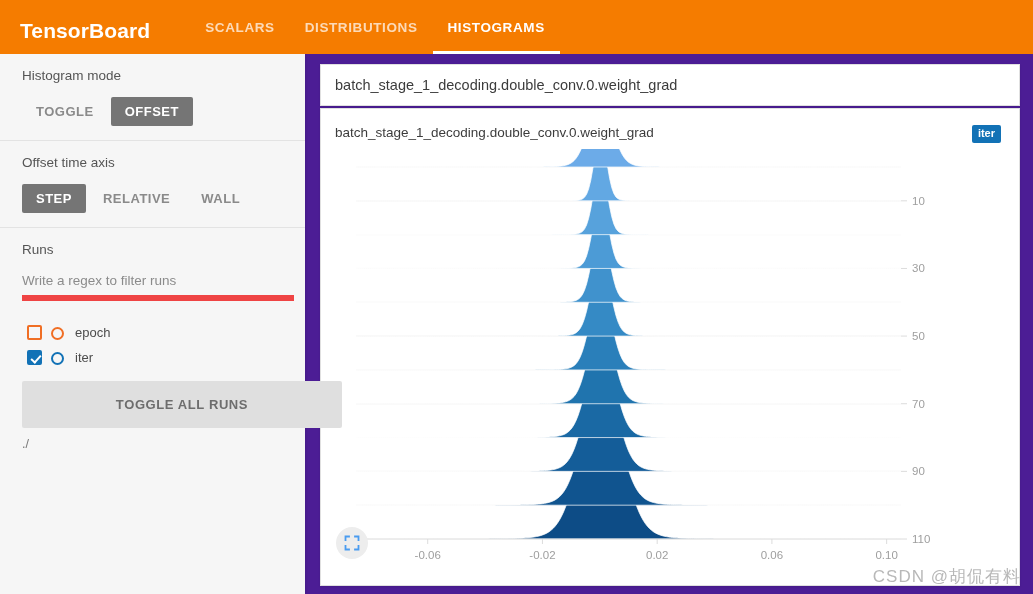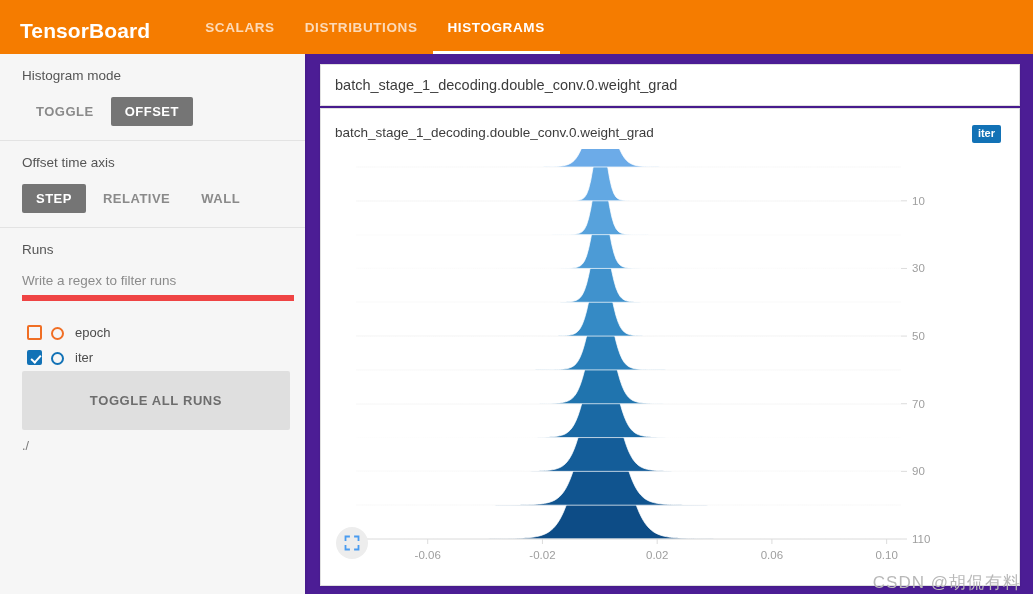--- a/index.html
+++ b/index.html
@@ -160,30 +160,30 @@
     border-radius: 50%;
     margin-right: 11px;
     flex: 0 0 auto;
   }
   .ring.blue { border-color: #1272b6; }
   .run-label {
     font-size: 13px;
     color: #4c4c4c;
   }
   .toggle-all {
-    margin-top: 6px;
+    margin-top: 16px;
     background: #dfdfdf;
     color: #6d6d6d;
     font-size: 13px;
     font-weight: bold;
     letter-spacing: .6px;
     text-align: center;
-    padding: 22px 0;
+    padding: 16px 0;
     border-radius: 2px;
-    width: 268px;
+    width: 320px;
     cursor: pointer;
     user-select: none;
   }
   .logdir {
     margin-top: 9px;
     font-size: 12.5px;
     color: #777;
   }
 
   
@@ -254,21 +254,21 @@
     background: #ededed;
     display: flex;
     align-items: center;
     justify-content: center;
     cursor: pointer;
   }
 
   .watermark {
     position: absolute;
     right: 12px;
-    bottom: 0;
+    bottom: 6px;
     font-size: 17px;
     color: #b8b8b8;
     letter-spacing: 1px;
     z-index: 9;
     white-space: nowrap;
   }
 </style>
 </head>
 <body>
 

